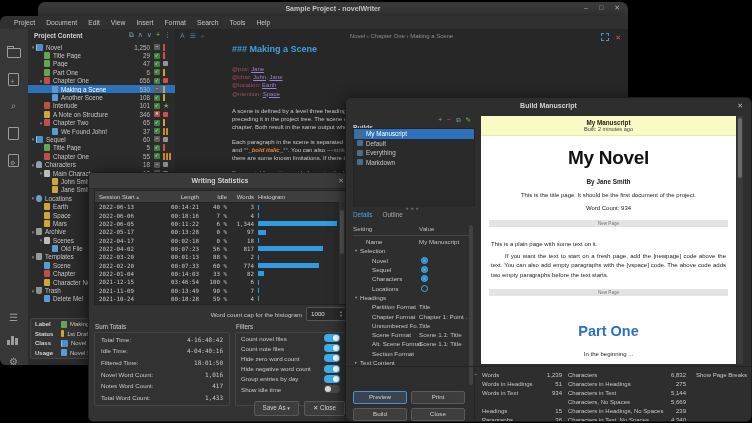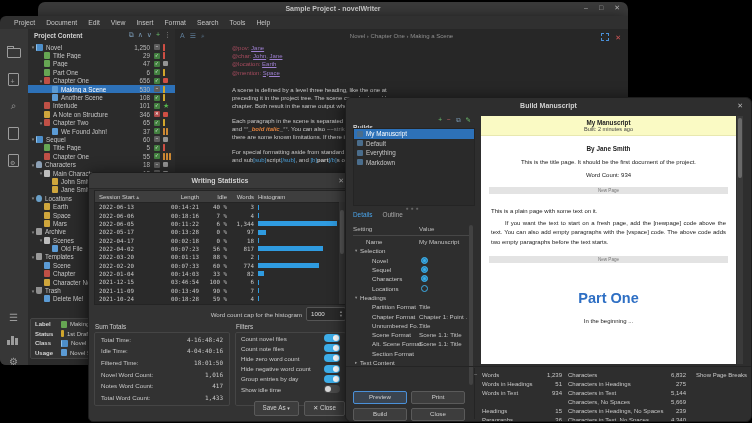--- a/index.html
+++ b/index.html
@@ -539,20 +539,21 @@
             <span>☰</span>
             <span>⌕</span>
           </div>
         <div class="crumb">Novel  ›  Chapter One  ›  Making a Scene</div>
         <div class="edright">
           <span class="expandico"></span>
           <span class="closex">✕</span>
         </div>
       </div>
       <div class="edbody">
+        <div class="edh3">### Making a Scene</div>
         <div class="edtags" id="edtags">
             <div class="tagline"><span class="tagkey">@pov: </span><span class="tagval">Jane</span></div>
             <div class="tagline"><span class="tagkey">@char: </span><span class="tagval">John</span><span class="tagsep">, </span><span class="tagval">Jane</span></div>
             <div class="tagline"><span class="tagkey">@location: </span><span class="tagval">Earth</span></div>
             <div class="tagline"><span class="tagkey">@mention: </span><span class="tagval">Space</span></div>
           </div>
         <div id="edparas">
             <div class="edp">
               <div class="edline"><span>A scene is defined by a level three heading, like the one at</span></div>
               <div class="edline"><span>preceding it in the project tree. The scene can also be add</span></div>
@@ -962,20 +963,21 @@
         <span>Show Page Breaks</span>
         <span class="tog" id="pbtog"></span>
       </div>
     </div>
 
     <div class="preview">
       <div class="pvband">
         <div class="t">My Manuscript</div>
         <div class="s">Built: 2 minutes ago</div>
       </div>
+      <div class="pvh1">My Novel</div>
       <div class="pvby">By Jane Smith</div>
       <div class="pvline">This is the title page. It should be the first document of the project.</div>
       <div class="pvline">Word Count: 934</div>
       <div class="newpage">New Page</div>
       <div class="pvpara1">This is a plain page with some text on it.</div>
       <div class="pvpara2">If you want the text to start on a fresh page, add the [newpage] code above the text. You can also add empty paragraphs with the [vspace] code. The above code adds two empty paragraphs before the text starts.</div>
       <div class="newpage">New Page</div>
       <div class="pvpart">Part One</div>
       <div class="pvbeg">In the beginning ...</div>
     </div>

